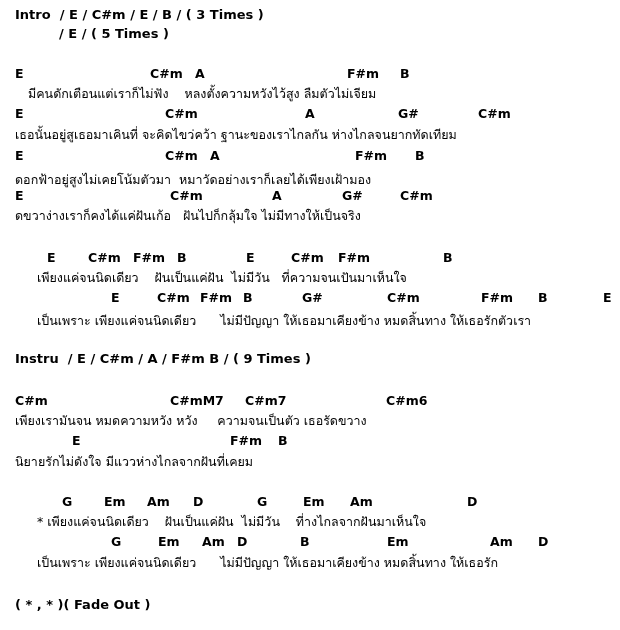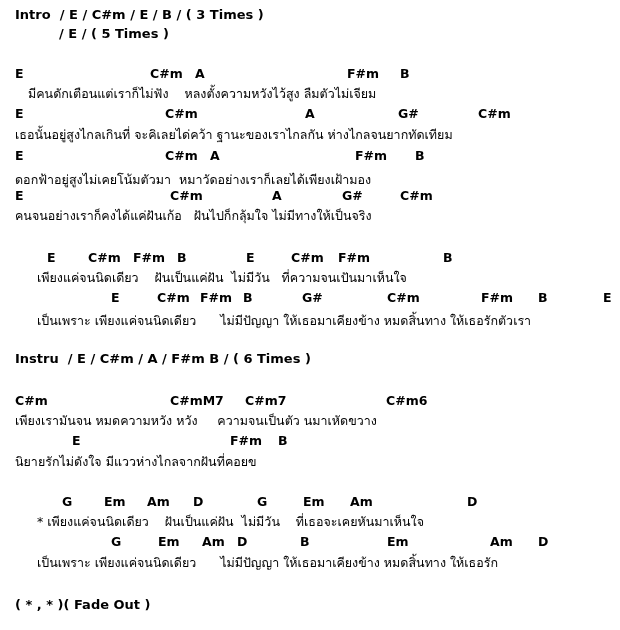--- a/index.html
+++ b/index.html
@@ -21,35 +21,35 @@
   <span class="t ch" style="left:195px;top:66px">A</span>
   <span class="t ch" style="left:347px;top:66px">F#m</span>
   <span class="t ch" style="left:400px;top:66px">B</span>
   <div class="t ly" style="left:28px;top:86px">มีคนดักเตือนแต่เราก็ไม่ฟัง    หลงตั้งความหวังไว้สูง ลืมตัวไม่เจียม</div>
 
   <span class="t ch" style="left:15px;top:106px">E</span>
   <span class="t ch" style="left:165px;top:106px">C#m</span>
   <span class="t ch" style="left:305px;top:106px">A</span>
   <span class="t ch" style="left:398px;top:106px">G#</span>
   <span class="t ch" style="left:478px;top:106px">C#m</span>
-  <div class="t ly" style="left:15px;top:127px">เธอนั้นอยู่สูงไกลเกินที่ จะคิเลยได่คว้า ฐานะของเราไกลกัน ห่างไกลจนยากทัดเทียม</div>
+  <div class="t ly" style="left:15px;top:127px">เธอนั้นอยู่สูเธอมาเคินที่ จะคิดไขว่คว้า ฐานะของเราไกลกัน ห่างไกลจนยากทัดเทียม</div>
 
   <span class="t ch" style="left:15px;top:148px">E</span>
   <span class="t ch" style="left:165px;top:148px">C#m</span>
   <span class="t ch" style="left:210px;top:148px">A</span>
   <span class="t ch" style="left:355px;top:148px">F#m</span>
   <span class="t ch" style="left:415px;top:148px">B</span>
   <div class="t ly" style="left:15px;top:172px">ดอกฟ้าอยู่สูงไม่เคยโน้มตัวมา  หมาวัดอย่างเราก็เลยได้เพียงเฝ้ามอง</div>
 
   <span class="t ch" style="left:15px;top:188px">E</span>
   <span class="t ch" style="left:170px;top:188px">C#m</span>
   <span class="t ch" style="left:272px;top:188px">A</span>
   <span class="t ch" style="left:342px;top:188px">G#</span>
   <span class="t ch" style="left:400px;top:188px">C#m</span>
-  <div class="t ly" style="left:15px;top:208px">คนจนอย่างเราก็คงได้แค่ฝันเก้อ   ฝันไปก็กลุ้มใจ ไม่มีทางให้เป็นจริง</div>
+  <div class="t ly" style="left:15px;top:208px">ดขวาง่างเราก็คงได้แค่ฝันเก้อ   ฝันไปก็กลุ้มใจ ไม่มีทางให้เป็นจริง</div>
 </div>
 
 <div>
   <span class="t ch" style="left:47px;top:250px">E</span>
   <span class="t ch" style="left:88px;top:250px">C#m</span>
   <span class="t ch" style="left:133px;top:250px">F#m</span>
   <span class="t ch" style="left:177px;top:250px">B</span>
   <span class="t ch" style="left:246px;top:250px">E</span>
   <span class="t ch" style="left:291px;top:250px">C#m</span>
   <span class="t ch" style="left:338px;top:250px">F#m</span>
@@ -61,45 +61,45 @@
   <span class="t ch" style="left:200px;top:290px">F#m</span>
   <span class="t ch" style="left:243px;top:290px">B</span>
   <span class="t ch" style="left:302px;top:290px">G#</span>
   <span class="t ch" style="left:387px;top:290px">C#m</span>
   <span class="t ch" style="left:481px;top:290px">F#m</span>
   <span class="t ch" style="left:538px;top:290px">B</span>
   <span class="t ch" style="left:603px;top:290px">E</span>
   <div class="t ly" style="left:37px;top:313px">เป็นเพราะ เพียงแค่จนนิดเดียว      ไม่มีปัญญา ให้เธอมาเคียงข้าง หมดสิ้นทาง ให้เธอรักตัวเรา</div>
 </div>
 
-<div class="t hd" style="left:15px;top:351px">Instru  / E / C#m / A / F#m B / ( 6 Times )</div>
+<div class="t hd" style="left:15px;top:351px">Instru  / E / C#m / A / F#m B / ( 9 Times )</div>
 
 <div>
   <span class="t ch" style="left:15px;top:393px">C#m</span>
   <span class="t ch" style="left:170px;top:393px">C#mM7</span>
   <span class="t ch" style="left:245px;top:393px">C#m7</span>
   <span class="t ch" style="left:386px;top:393px">C#m6</span>
-  <div class="t ly" style="left:15px;top:413px">เพียงเรามันจน หมดความหวัง หวัง     ความจนเป็นตัว นมาเหัดขวาง</div>
+  <div class="t ly" style="left:15px;top:413px">เพียงเรามันจน หมดความหวัง หวัง     ความจนเป็นตัว เธอรัดขวาง</div>
 
   <span class="t ch" style="left:72px;top:433px">E</span>
   <span class="t ch" style="left:230px;top:433px">F#m</span>
   <span class="t ch" style="left:278px;top:433px">B</span>
-  <div class="t ly" style="left:15px;top:454px">นิยายรักไม่ดังใจ มีแววห่างไกลจากฝันที่คอยข</div>
+  <div class="t ly" style="left:15px;top:454px">นิยายรักไม่ดังใจ มีแววห่างไกลจากฝันที่เคยม</div>
 </div>
 
 <div>
   <span class="t ch" style="left:62px;top:494px">G</span>
   <span class="t ch" style="left:104px;top:494px">Em</span>
   <span class="t ch" style="left:147px;top:494px">Am</span>
   <span class="t ch" style="left:193px;top:494px">D</span>
   <span class="t ch" style="left:257px;top:494px">G</span>
   <span class="t ch" style="left:303px;top:494px">Em</span>
   <span class="t ch" style="left:350px;top:494px">Am</span>
   <span class="t ch" style="left:467px;top:494px">D</span>
-  <div class="t ly" style="left:37px;top:514px">* เพียงแค่จนนิดเดียว    ฝันเป็นแค่ฝัน  ไม่มีวัน    ที่เธอจะเคยหันมาเห็นใจ</div>
+  <div class="t ly" style="left:37px;top:514px">* เพียงแค่จนนิดเดียว    ฝันเป็นแค่ฝัน  ไม่มีวัน    ที่างไกลจากฝันมาเห็นใจ</div>
 
   <span class="t ch" style="left:111px;top:534px">G</span>
   <span class="t ch" style="left:158px;top:534px">Em</span>
   <span class="t ch" style="left:202px;top:534px">Am</span>
   <span class="t ch" style="left:237px;top:534px">D</span>
   <span class="t ch" style="left:300px;top:534px">B</span>
   <span class="t ch" style="left:387px;top:534px">Em</span>
   <span class="t ch" style="left:490px;top:534px">Am</span>
   <span class="t ch" style="left:538px;top:534px">D</span>
   <div class="t ly" style="left:37px;top:555px">เป็นเพราะ เพียงแค่จนนิดเดียว      ไม่มีปัญญา ให้เธอมาเคียงข้าง หมดสิ้นทาง ให้เธอรัก</div>

